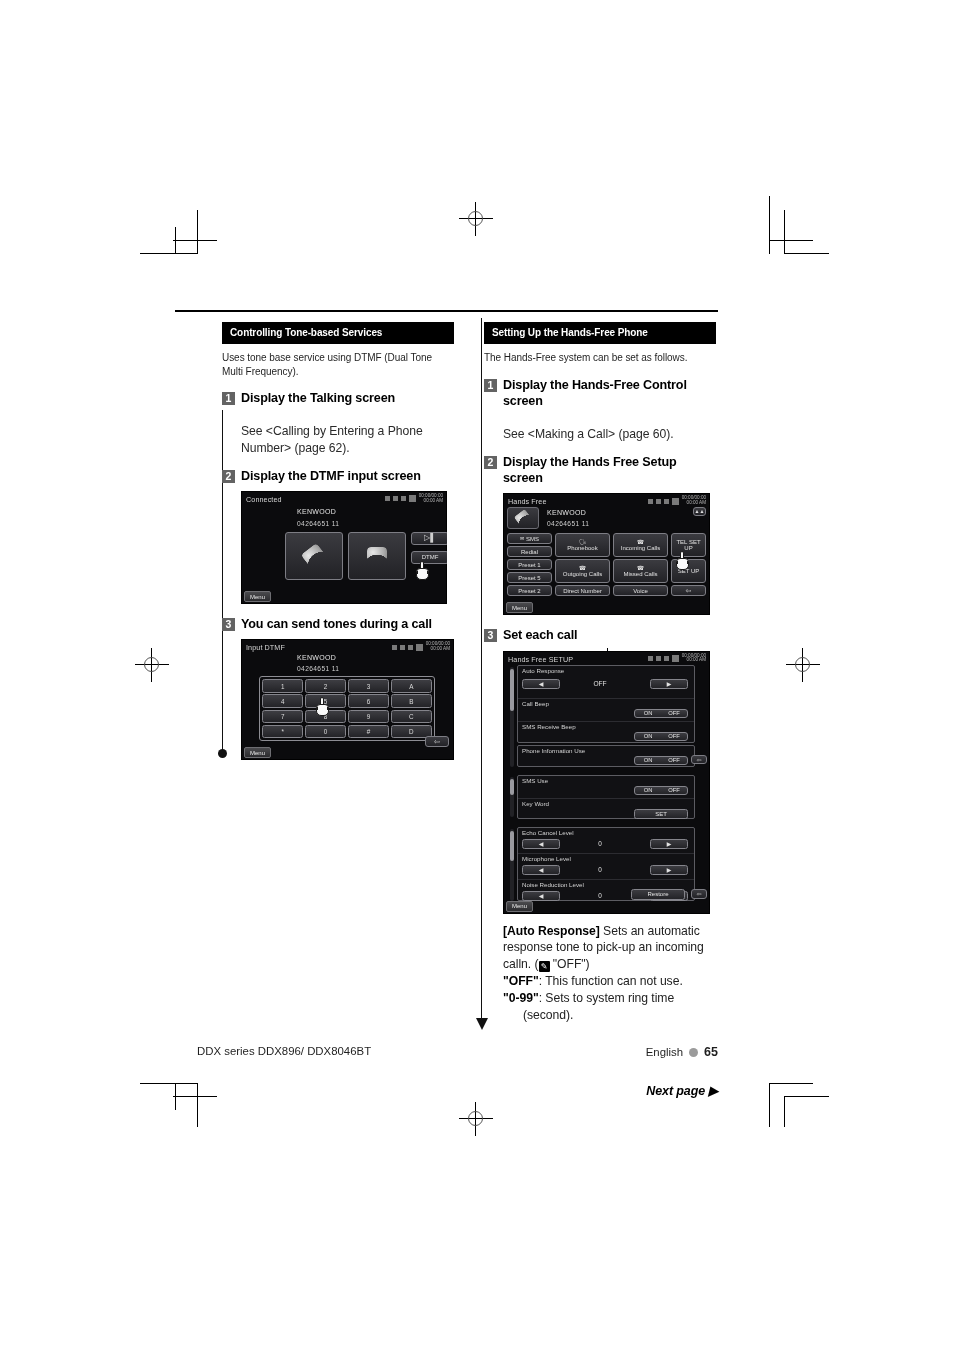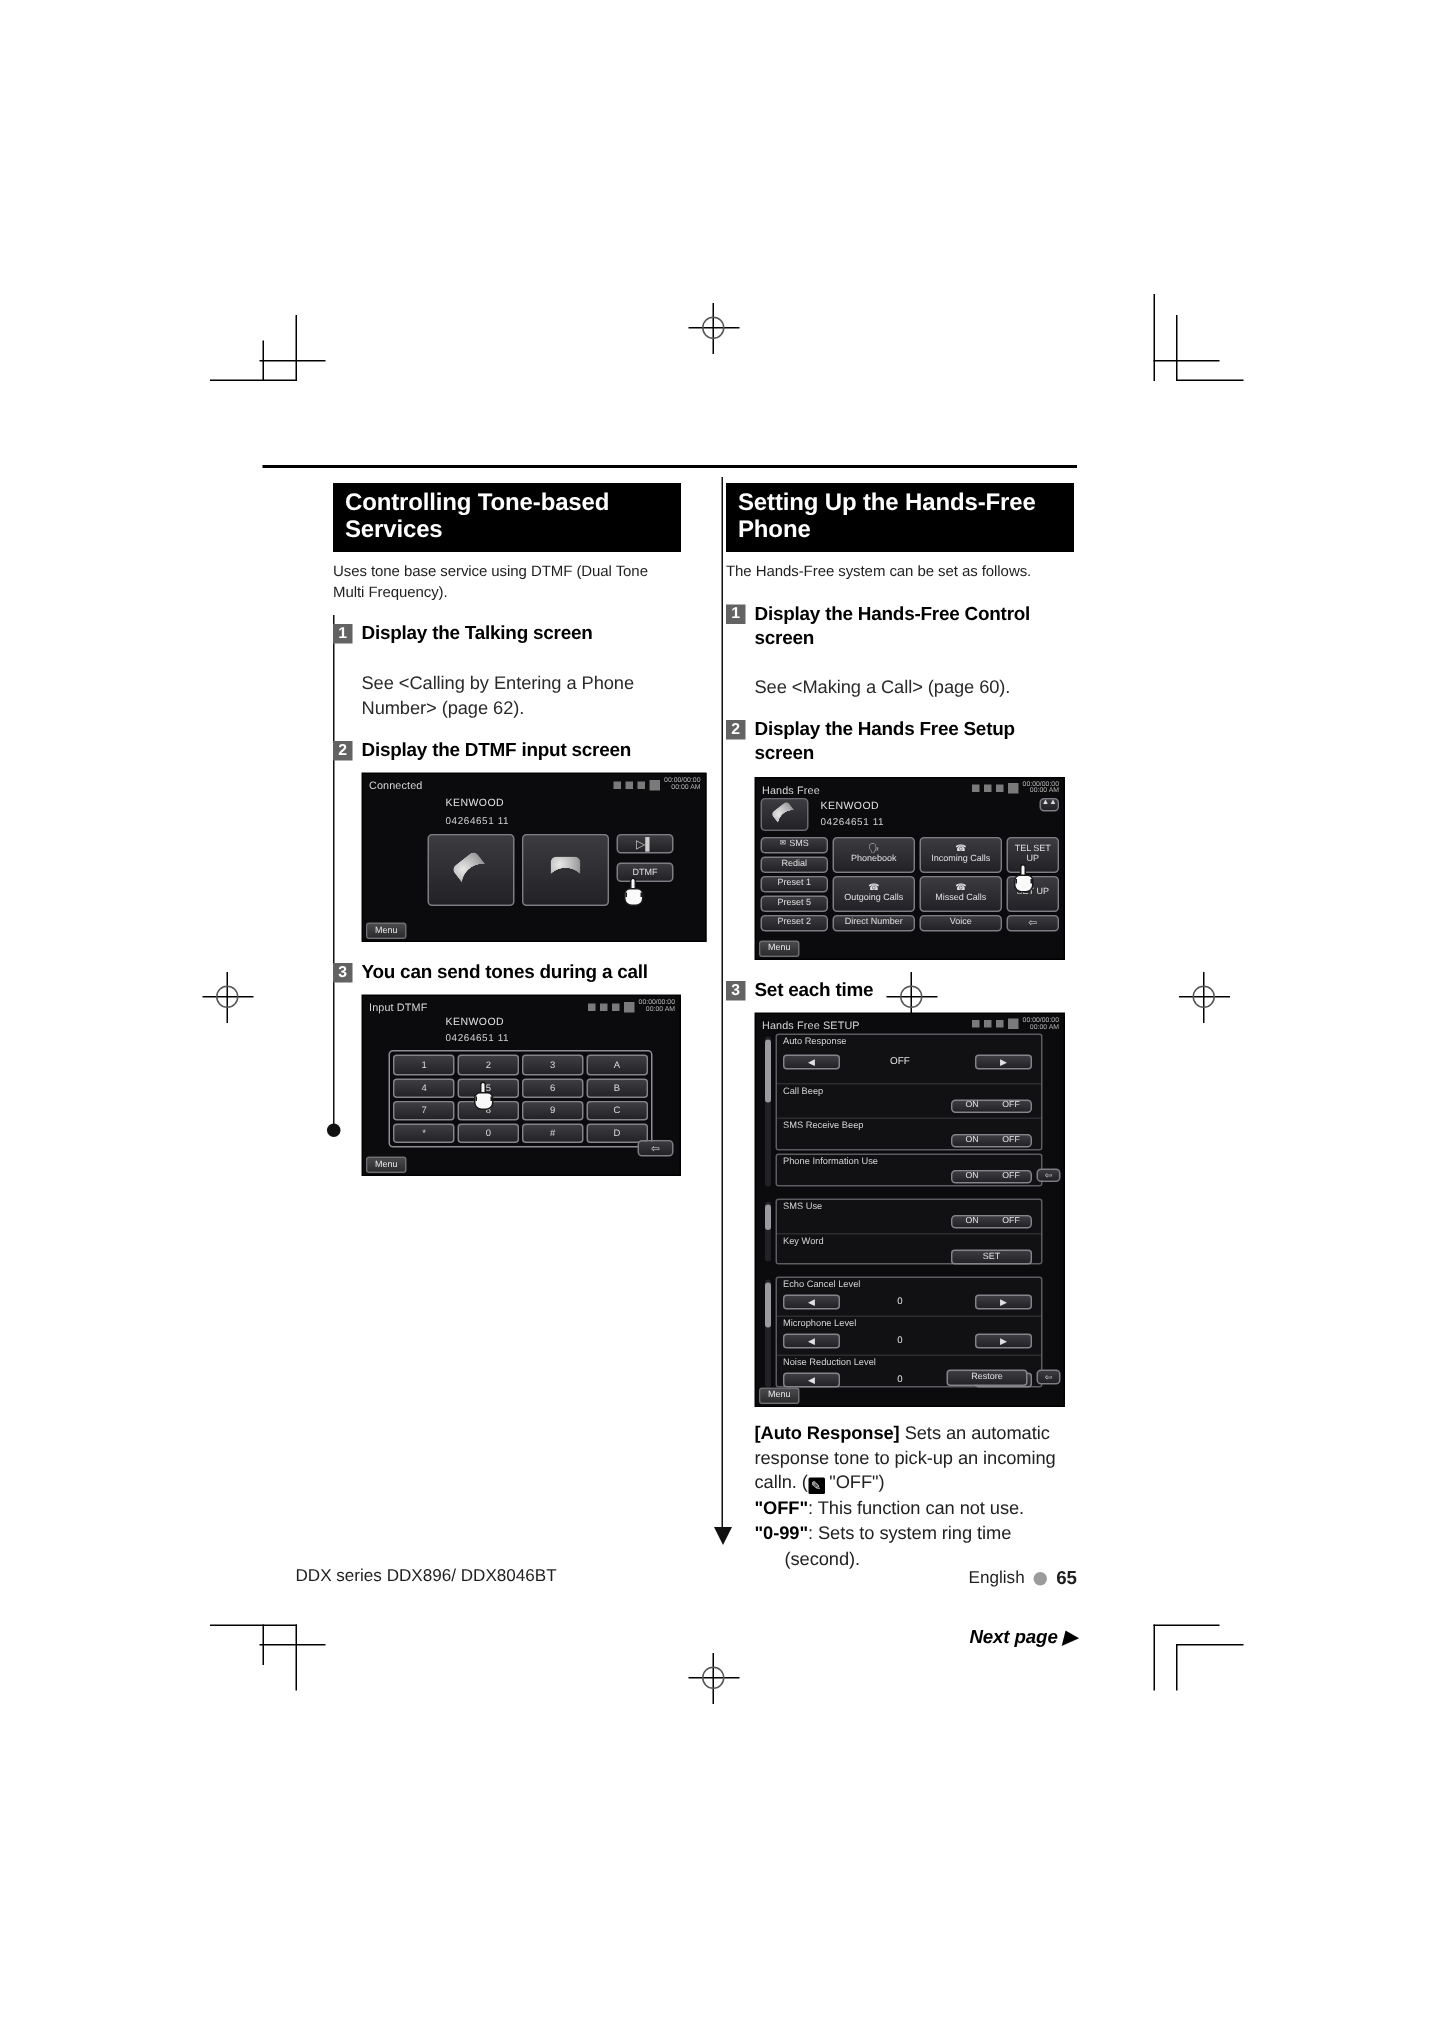--- a/index.html
+++ b/index.html
@@ -86,21 +86,21 @@
     position: absolute;
     top: 322px;
     width: 232px;
   }
   .col-left  { left: 222px; }
   .col-right { left: 484px; }
 
   .sec-title {
     background: #000;
     color: #fff;
-    font-size: 16px;
+    font-size: 10px;
     font-weight: bold;
     letter-spacing: -0.1px;
     padding: 5px 7px 6px 8px;
     line-height: 1.1;
   }
   .body-text {
     font-size: 10px;
     line-height: 1.35;
     color: #1f1f1f;
     margin-top: 7px;
@@ -143,21 +143,21 @@
   .shot {
     position: relative;
     margin: 7px 0 0 19px;
     background: #0b0b0d;
     overflow: hidden;
     color: #cfcfcf;
     font-size: 5.2px;
     font-family: "Liberation Sans", sans-serif;
     box-shadow: 0 0 0 1px #000 inset;
   }
-  .shot.w1 { width: 230px; height: 113px; }
+  .shot.w1 { width: 206px; height: 113px; }
   .shot.w2 { width: 213px; height: 121px; }
   .shot.w3 { width: 207px; height: 122px; }
 
   .shot .scr-title {
     position: absolute;
     left: 5px; top: 4px;
     font-size: 7.2px;
     color: #d6d6d6;
     letter-spacing: 0.1px;
   }
@@ -657,21 +657,21 @@
       <div class="cursor" style="left:172px;top:58px;">
         <div class="finger"></div>
           <div class="palm"></div>
           <div class="knuckle"></div>
       </div>
       <div class="menu-btn">Menu</div>
     </div>
 
     <div class="step">
       <span class="step-num">3</span>
-      <span class="step-label">Set each time</span>
+      <span class="step-label">Set each call</span>
     </div>
 
     <div class="shot" style="width:207px;height:263px;">
       <div class="scr-title">Hands Free SETUP</div>
       <div class="statusbar">
         <span class="si sm"></span>
         <span class="si sm"></span>
         <span class="si sm"></span>
         <span class="si"></span>
         <span class="clock">

